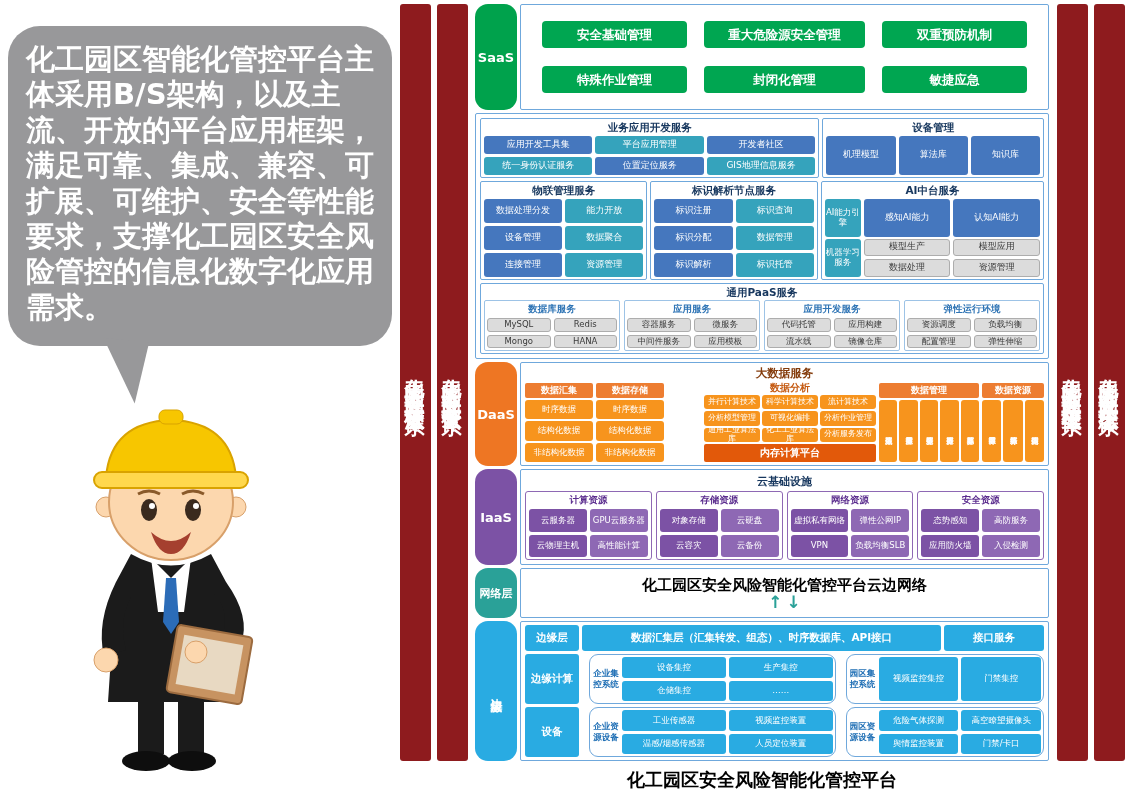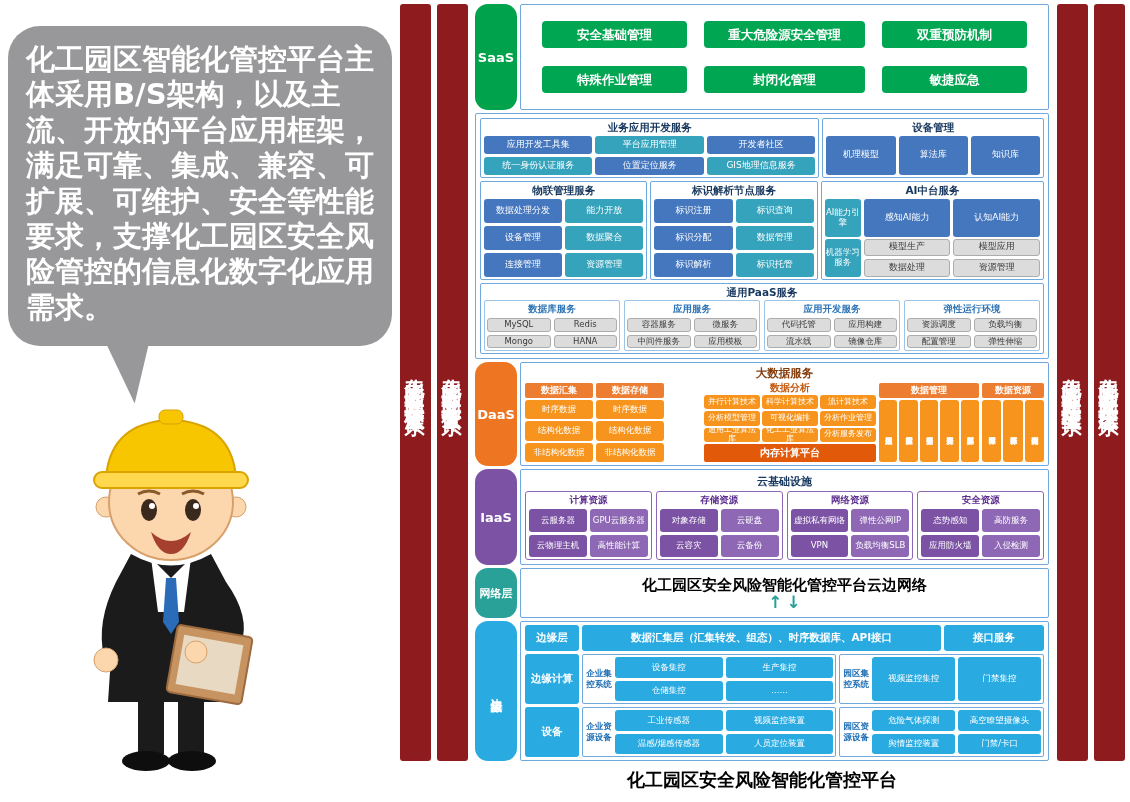--- a/index.html
+++ b/index.html
@@ -98,21 +98,21 @@
   .net-arrows { color:#2AA198; font-size:17px; font-weight:bold; line-height:0.9; display:flex; gap:4px; }
 
   
   .edge-content { display:flex; flex-direction:column; gap:3px; padding:3px 4px; }
   .erow { display:flex; gap:3px; flex:1; min-height:0; }
   .erow1 { flex:0 0 26px; }
   .elabel { flex:0 0 54px; background:#29ABE2; color:#fff; font-size:10.5px; font-weight:bold;
     display:flex; align-items:center; justify-content:center; text-align:center; border-radius:3px; padding:1px; }
   .edgewide { flex:1; background:#29ABE2; font-size:10.5px; font-weight:bold; }
   .edgeside { flex:0 0 100px; background:#29ABE2; font-size:10.5px; font-weight:bold; }
-  .egroup { border:1px solid #6FA8DC; border-radius:2px; display:flex; gap:2px; padding:2px; min-width:0; }
+  .egroup { border:1px solid #6FA8DC; border-radius:9px; display:flex; gap:2px; padding:2px; min-width:0;margin-left:7px; }
   .eg-title { flex:0 0 28px; color:#1F6FB5; font-size:8.5px; font-weight:bold;
     display:flex; align-items:center; justify-content:center; text-align:center; line-height:1.25; }
   .alledge > .btn { background:#29ABE2; font-size:8.5px; }
   .flex2{flex:1.25}
 
   .caption { position:absolute; left:475px; width:574px; top:768px; text-align:center;
     font-size:18px; font-weight:bold; color:#000; }
 </style>
 </head>
 <body>

